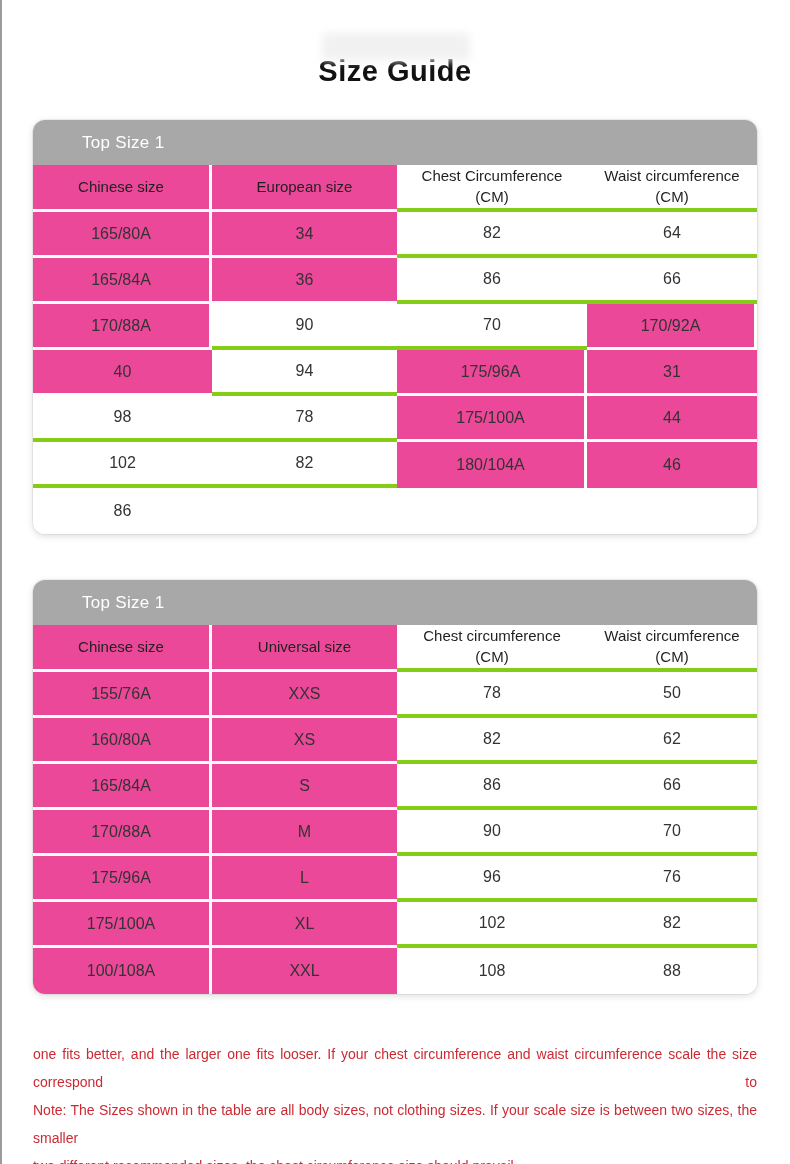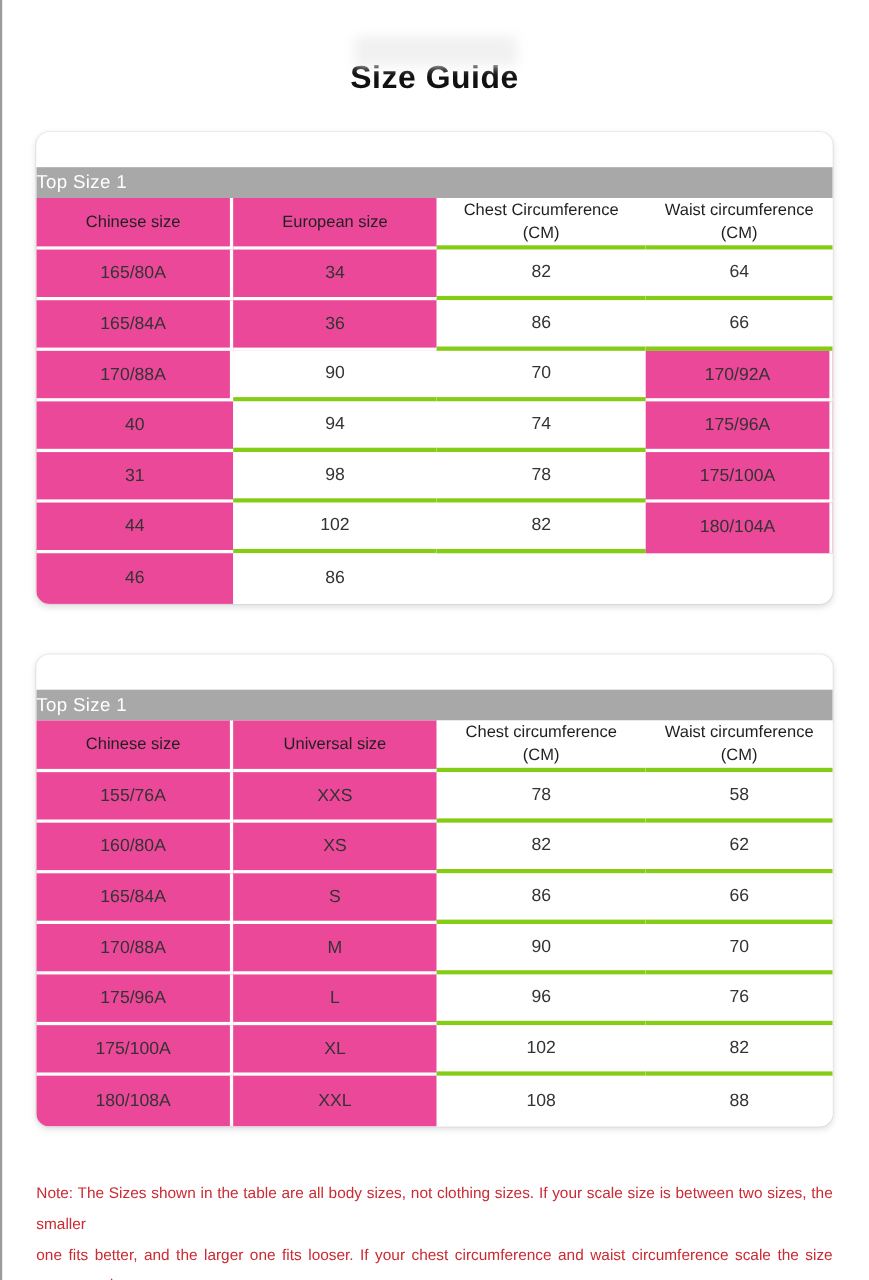--- a/index.html
+++ b/index.html
@@ -43,26 +43,26 @@
   #tables { margin-top: 32px; }
   .size-table {
     width: 724px;
     margin: 0 auto 46px auto;
     border-radius: 12px;
     overflow: hidden;
     box-shadow: 0 0 0 1px rgba(0,0,0,0.05), 0 2px 7px rgba(0,0,0,0.14);
     background: #ffffff;
   }
   .band {
-    height: 28px;
+    height: 45px;
     background: #a8a8a8;
     display: flex;
     align-items: center;
+    padding-left: 49px;
     box-sizing: border-box;
-    margin-top: 32px;
   }
   .band-title {
     color: #ffffff;
     font-size: 17px;
     letter-spacing: 0.3px;
   }
   .grid {
     display: grid;
     grid-template-columns: 179px 185px 190px 170px;
   }
@@ -130,21 +130,20 @@
           <div class="cell gray c0">165/84A</div>
           <div class="cell gray c1">36</div>
           <div class="cell white c2">86</div>
           <div class="cell white c3">66</div>
           <div class="cell gray c0">170/88A</div>
           <div class="cell white c2">90</div>
           <div class="cell white c3">70</div>
           <div class="cell gray c0">170/92A</div>
           <div class="cell gray c1">40</div>
           <div class="cell white c2">94</div>
-          <div class="cell white c3">74</div>
           <div class="cell gray c0">175/96A</div>
           <div class="cell gray c1">31</div>
           <div class="cell white c2">98</div>
           <div class="cell white c3">78</div>
           <div class="cell gray c0">175/100A</div>
           <div class="cell gray c1">44</div>
           <div class="cell white c2">102</div>
           <div class="cell white c3">82</div>
           <div class="cell gray c0 lastrow">180/104A</div>
           <div class="cell gray c1 lastrow">46</div>
@@ -158,46 +157,46 @@
         <div class="grid">
           <div class="cell head gray c0">Chinese size</div>
           <div class="cell head gray c1">Universal size</div>
           <div class="cell head white c2">Chest circumference
 (CM)</div>
           <div class="cell head white c3">Waist circumference
 (CM)</div>
           <div class="cell gray c0">155/76A</div>
           <div class="cell gray c1">XXS</div>
           <div class="cell white c2">78</div>
-          <div class="cell white c3">58</div>
+          <div class="cell white c3">50</div>
           <div class="cell gray c0">160/80A</div>
           <div class="cell gray c1">XS</div>
           <div class="cell white c2">82</div>
           <div class="cell white c3">62</div>
           <div class="cell gray c0">165/84A</div>
           <div class="cell gray c1">S</div>
           <div class="cell white c2">86</div>
           <div class="cell white c3">66</div>
           <div class="cell gray c0">170/88A</div>
           <div class="cell gray c1">M</div>
           <div class="cell white c2">90</div>
           <div class="cell white c3">70</div>
           <div class="cell gray c0">175/96A</div>
           <div class="cell gray c1">L</div>
           <div class="cell white c2">96</div>
           <div class="cell white c3">76</div>
           <div class="cell gray c0">175/100A</div>
           <div class="cell gray c1">XL</div>
           <div class="cell white c2">102</div>
           <div class="cell white c3">82</div>
-          <div class="cell gray c0 lastrow">180/108A</div>
+          <div class="cell gray c0 lastrow">100/108A</div>
           <div class="cell gray c1 lastrow">XXL</div>
           <div class="cell white c2 lastrow">108</div>
           <div class="cell white c3 lastrow">88</div>
         </div>
       </section>
     </div>
   <div class="note">
+      <div class="jl">one fits better, and the larger one fits looser. If your chest circumference and waist circumference scale the size correspond to</div>
       <div class="jl">Note: The Sizes shown in the table are all body sizes, not clothing sizes. If your scale size is between two sizes, the smaller</div>
-      <div class="jl">one fits better, and the larger one fits looser. If your chest circumference and waist circumference scale the size correspond to</div>
       <div class="ll">two different recommended sizes, the chest circumference size should prevail.</div>
     </div>
 </div>
 
 </body></html>

